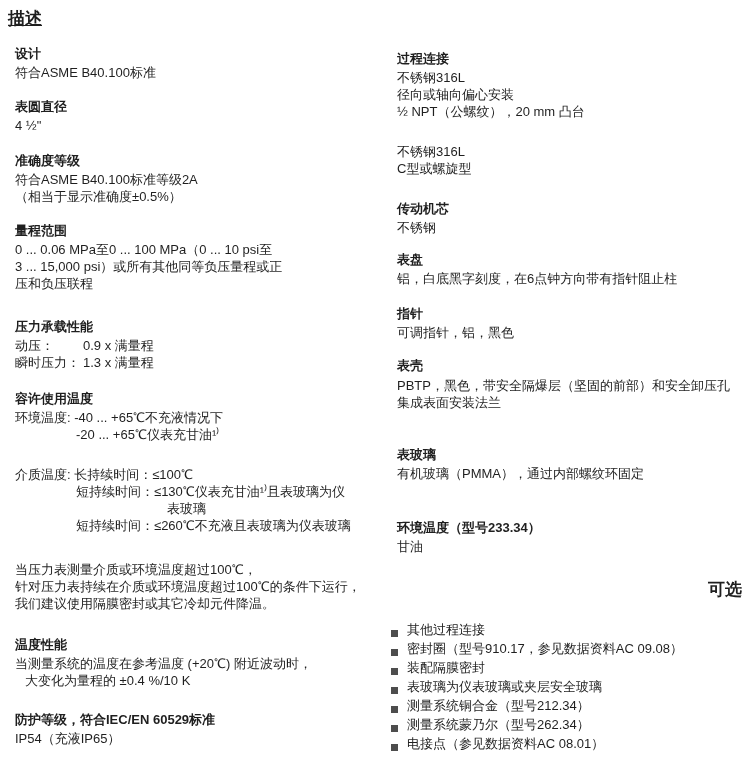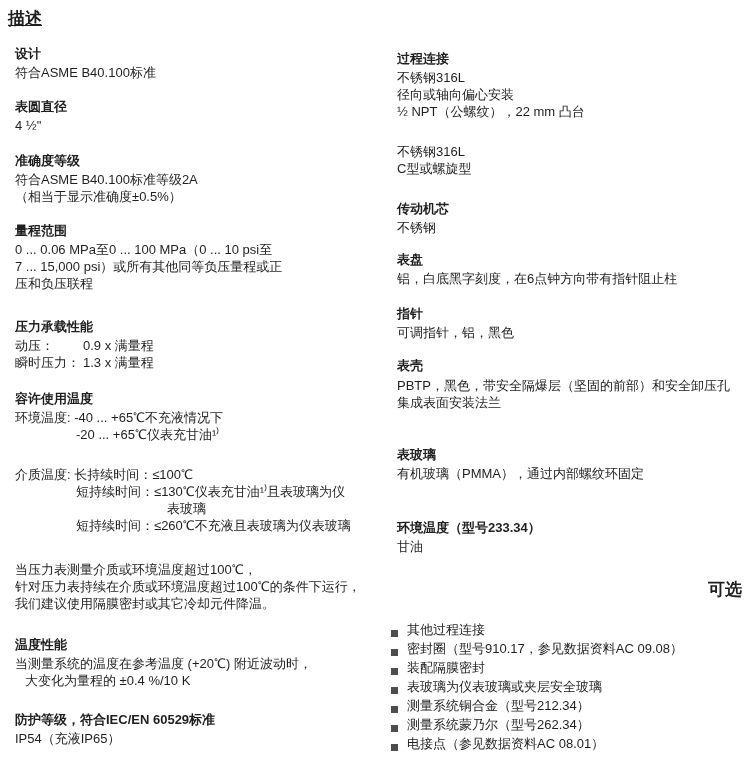--- a/index.html
+++ b/index.html
@@ -63,21 +63,21 @@
 
     <section class="sec" style="margin-top:18px">
       <div class="h">准确度等级</div>
       <div class="t">符合ASME B40.100标准等级2A</div>
       <div class="t">（相当于显示准确度±0.5%）</div>
     </section>
 
     <section class="sec" style="margin-top:17px">
       <div class="h">量程范围</div>
       <div class="t">0 ... 0.06 MPa至0 ... 100 MPa（0 ... 10 psi至</div>
-      <div class="t">7 ... 15,000 psi）或所有其他同等负压量程或正</div>
+      <div class="t">3 ... 15,000 psi）或所有其他同等负压量程或正</div>
       <div class="t">压和负压联程</div>
     </section>
 
     <section class="sec" style="margin-top:26px">
       <div class="h">压力承载性能</div>
       <div class="row">
         <span class="lbl">动压：</span>
         <span>0.9 x 满量程</span>
       </div>
       <div class="row">
@@ -114,21 +114,21 @@
     </section>
 
   </div>
 
   <div class="col col-right">
 
     <section class="sec" style="margin-top:50px">
       <div class="h">过程连接</div>
       <div class="t">不锈钢316L</div>
       <div class="t">径向或轴向偏心安装</div>
-      <div class="t">½ NPT（公螺纹），22 mm 凸台</div>
+      <div class="t">½ NPT（公螺纹），20 mm 凸台</div>
     </section>
 
     <section class="sec" style="margin-top:23px">
       <div class="t">不锈钢316L</div>
       <div class="t">C型或螺旋型</div>
     </section>
 
     <section class="sec" style="margin-top:23px">
       <div class="h">传动机芯</div>
       <div class="t">不锈钢</div>

